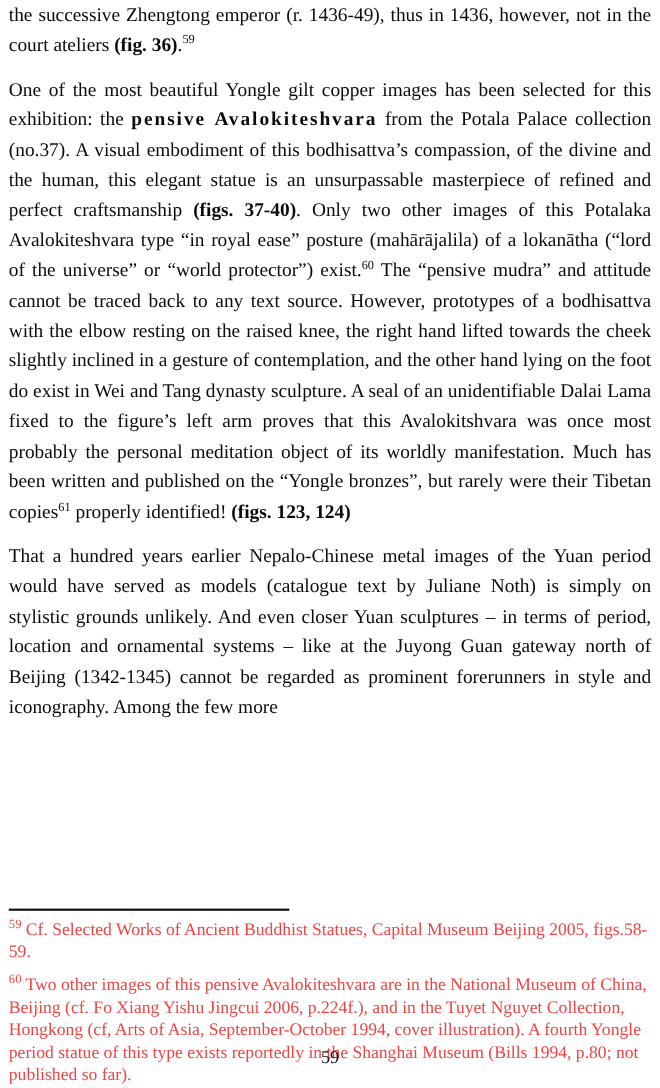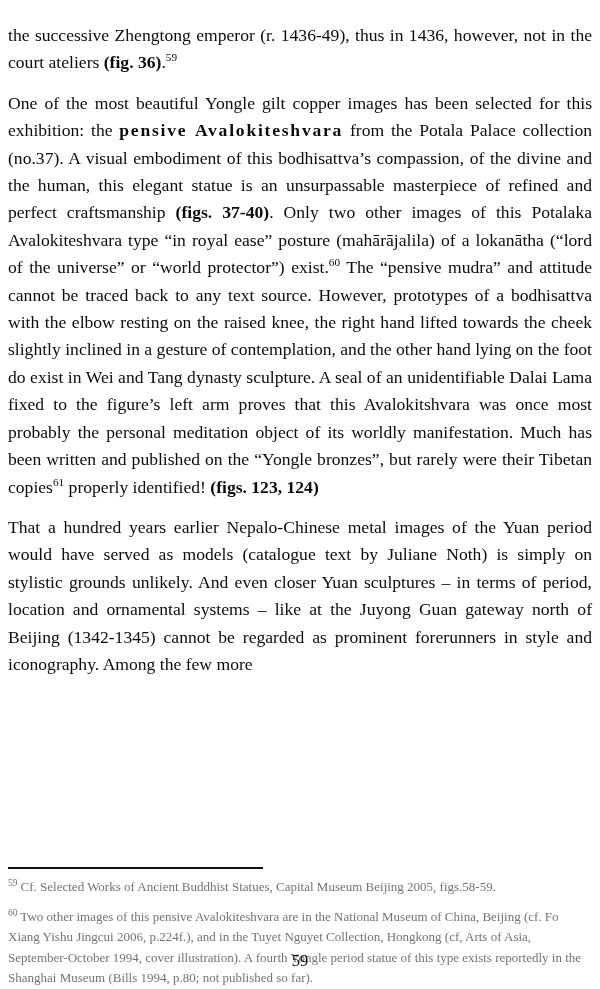--- a/index.html
+++ b/index.html
@@ -20,21 +20,21 @@
     position: relative;
     width: 600px;
     height: 989px;
     box-sizing: border-box;
     padding: 0 8px;
     display: flex;
     flex-direction: column;
   }
 
   .body-text {
-    padding-top: 22px;
+    padding-top: 0;
   }
 
   p.para {
     margin: 0 0 13px 0;
     font-size: 17.6px;
     line-height: 27.4px;
     text-align: justify;
     text-justify: inter-word;
     -webkit-hyphens: none;
     hyphens: none;
@@ -61,24 +61,24 @@
     border-top: 2px solid #111111;
     margin: 10px 0 8px 0;
   }
 
   .footnotes {
     margin-top: 0;
   }
 
   p.footnote {
     margin: 0 0 9px 0;
-    font-size: 13px;
+    font-size: 16px;
     line-height: 20.6px;
     text-align: left;
-    color: #737373;
+    color: #ef4444;
   }
 
   p.footnote:last-child { margin-bottom: 0; }
 
   .footnote sup { font-size: 0.72em; }
 
   .page-number {
     position: absolute;
     left: 0;
     right: 0;

